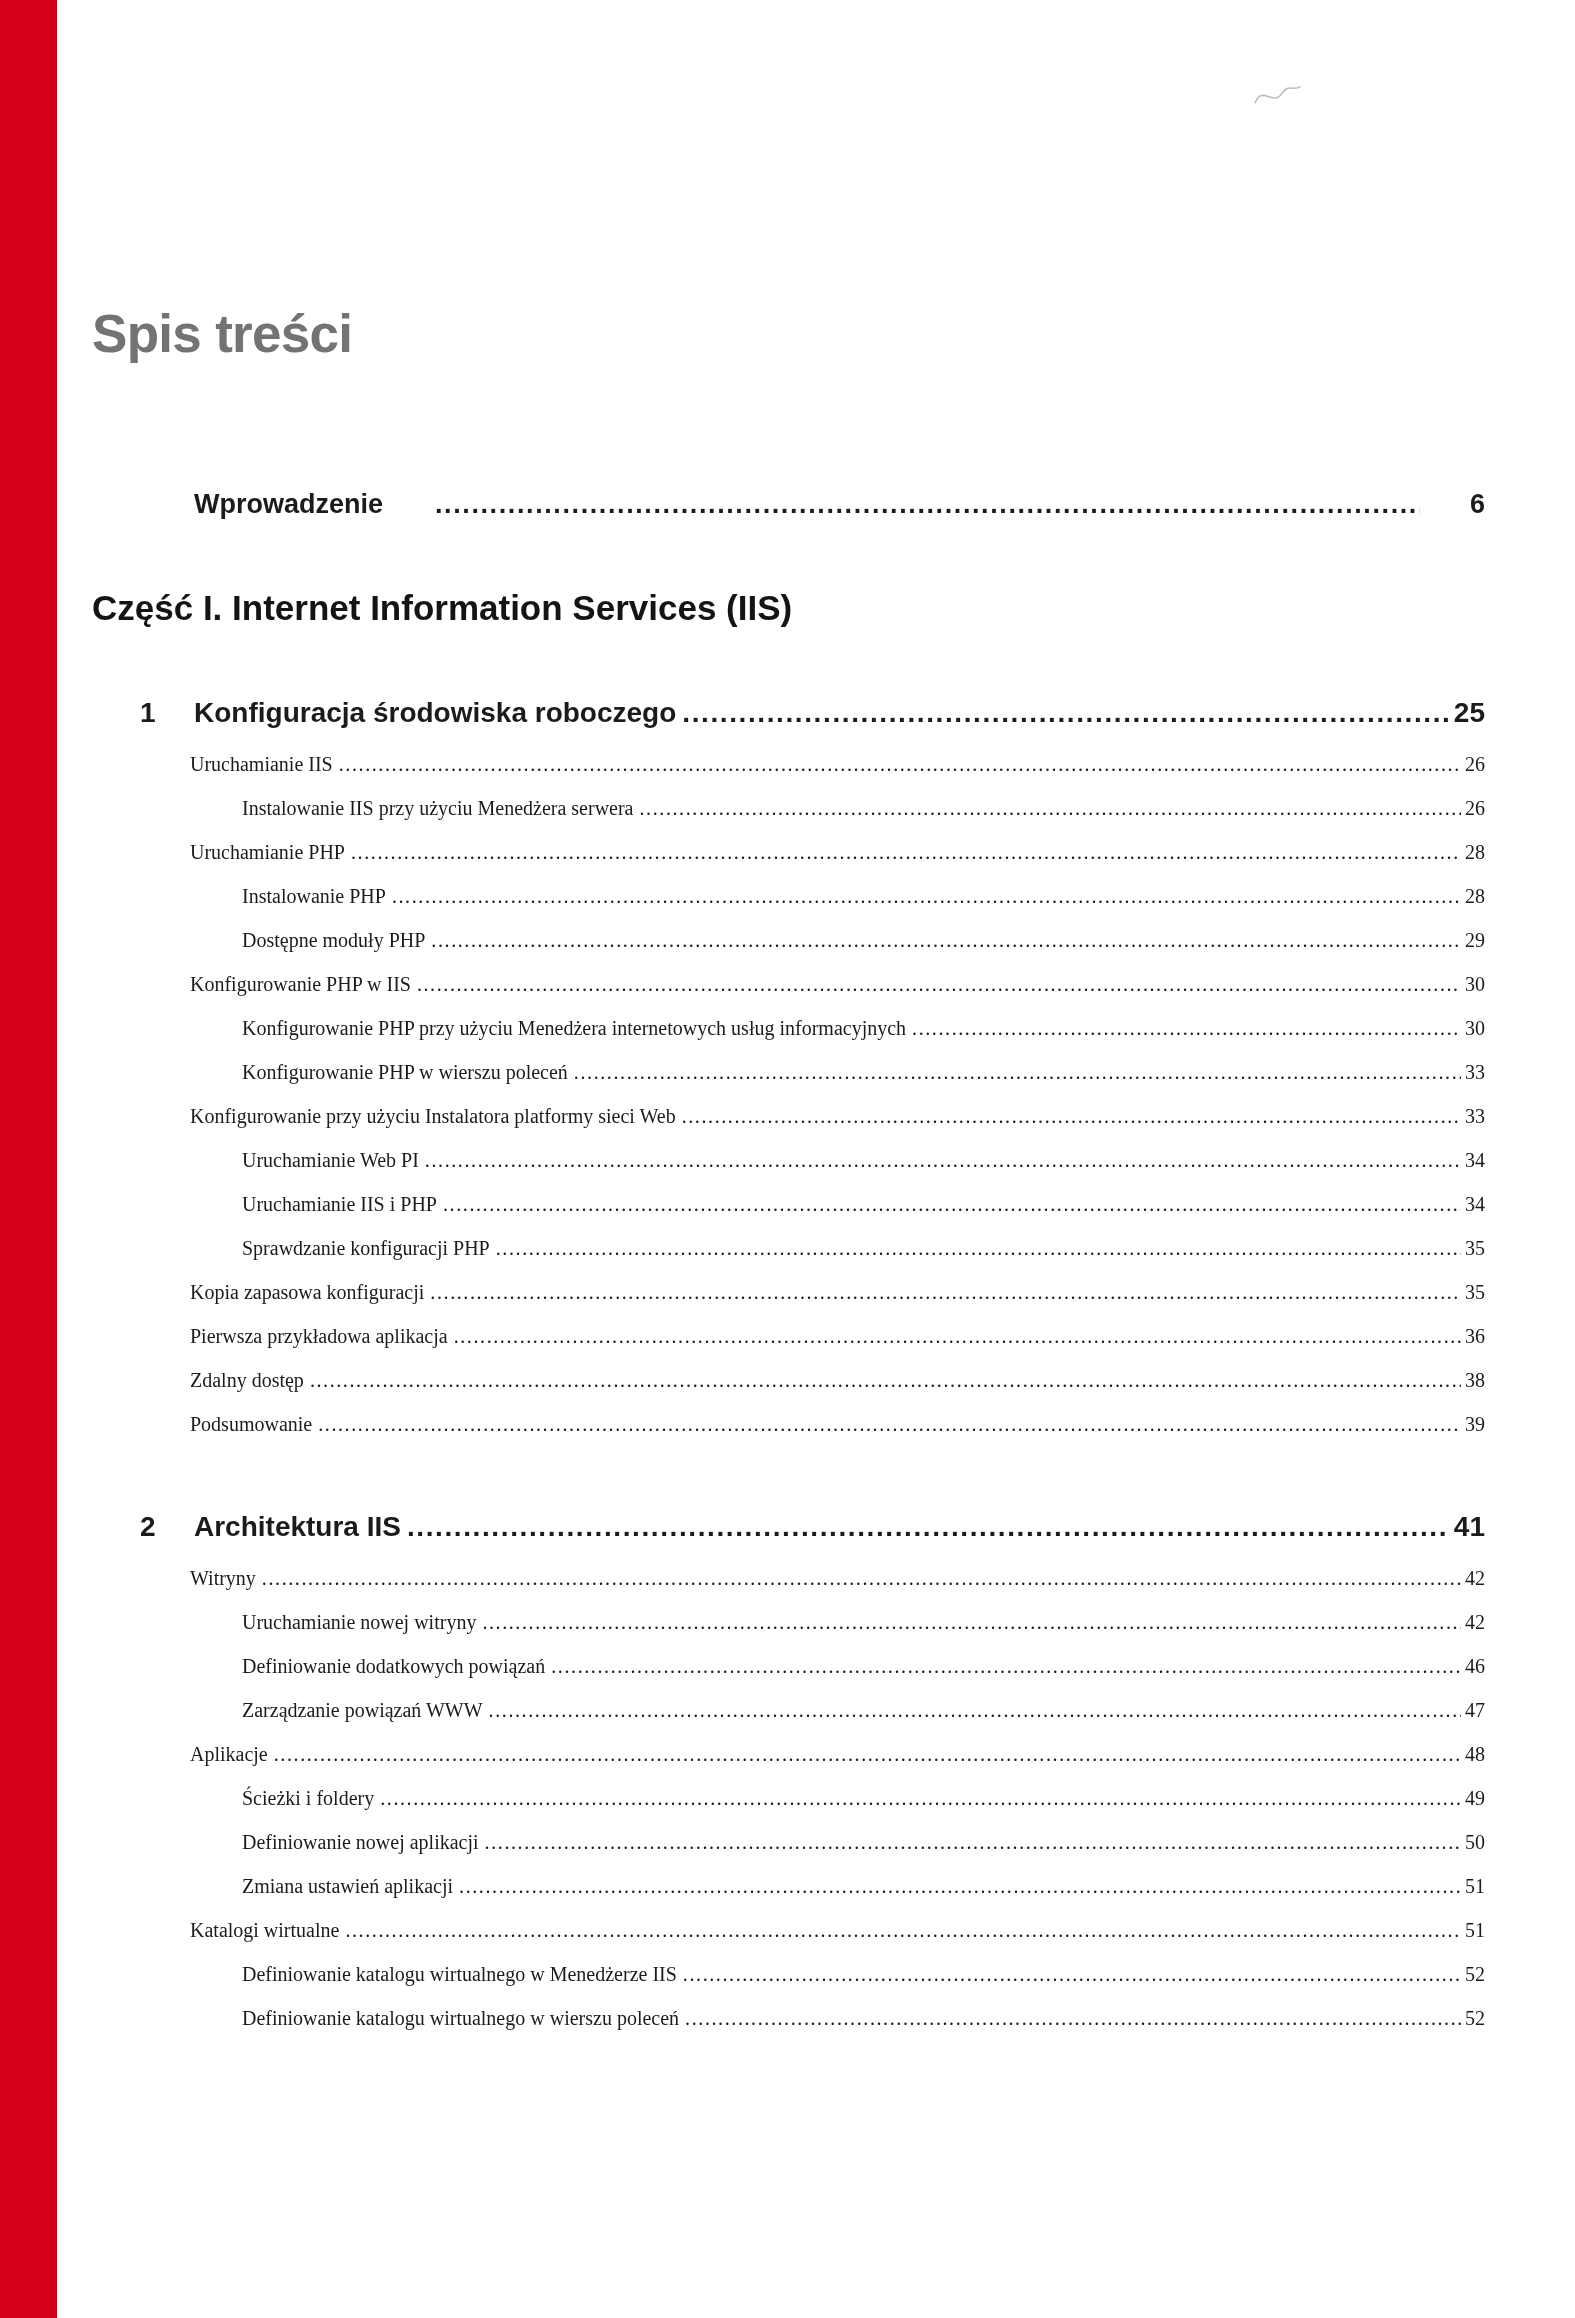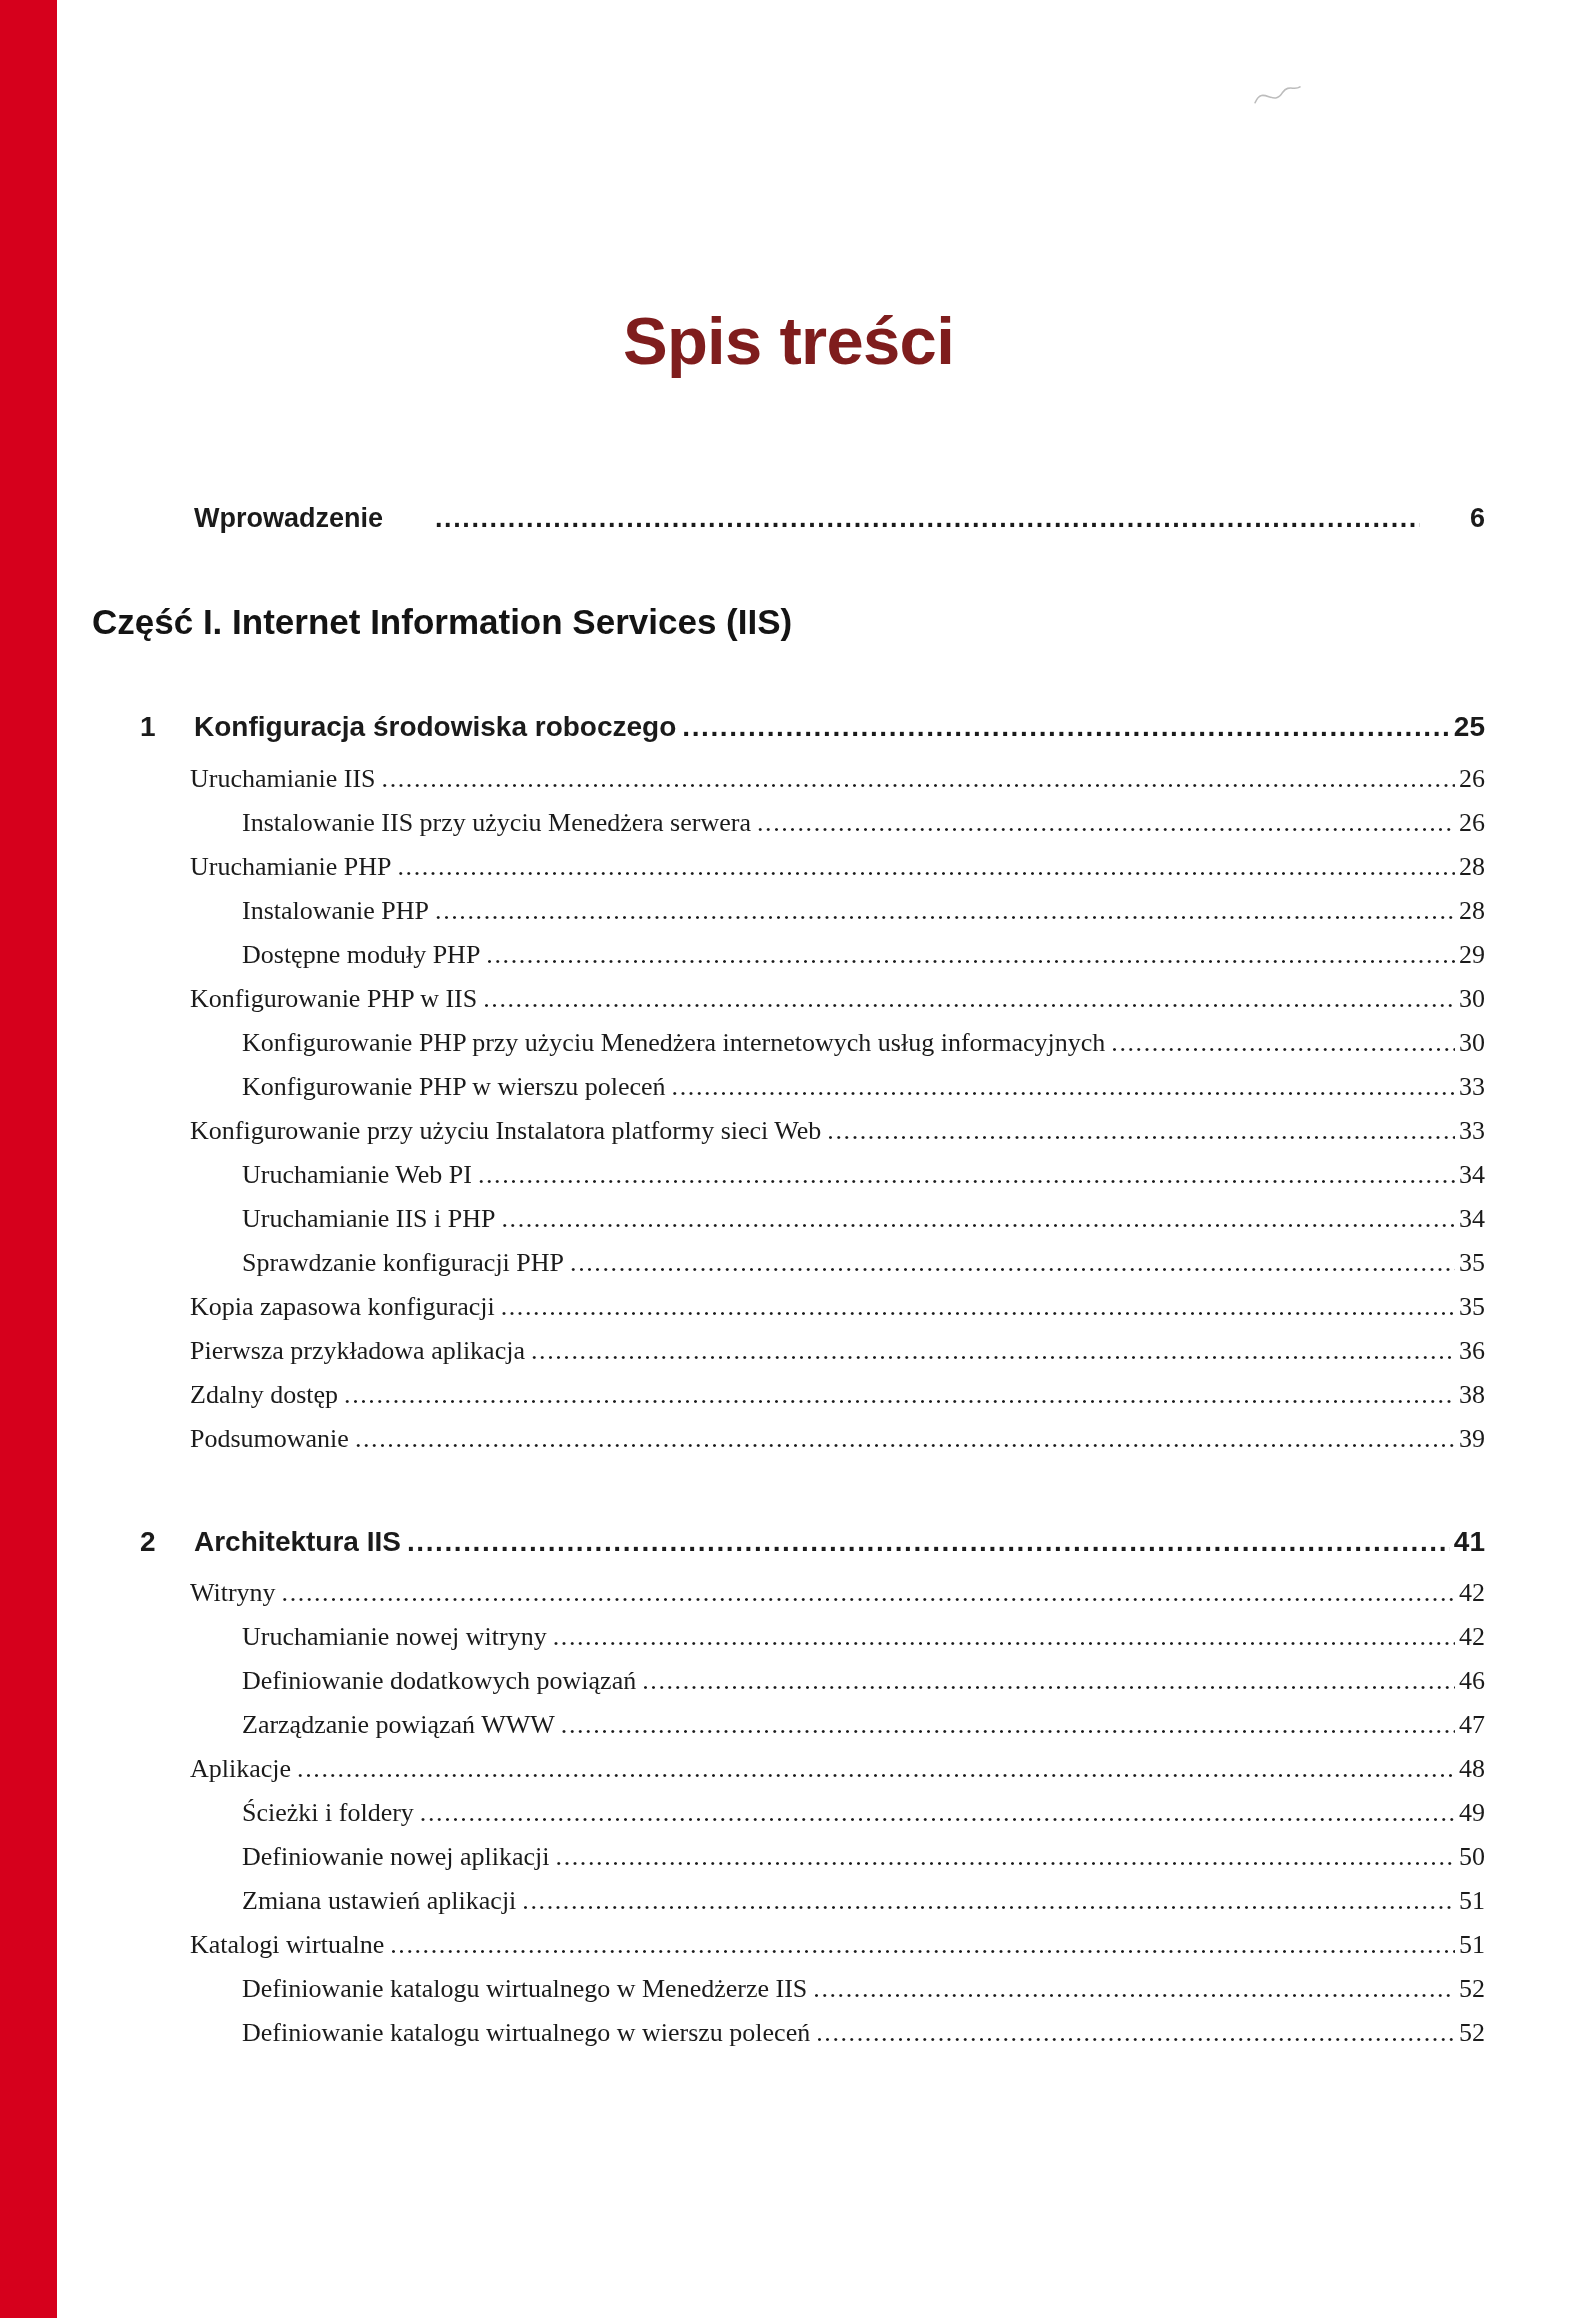--- a/index.html
+++ b/index.html
@@ -18,26 +18,25 @@
   .pencil-mark {
     position:absolute; left:1251px; top:79px;
     width:53px; height:37px; opacity:.75;
   }
   .content {
     position:absolute; left:92px; top:0; width:1393px;
   }
   .page-title {
     font-family:"Liberation Sans", sans-serif;
     font-weight:700;
-    font-size:67px;
+    font-size:53px;
     letter-spacing:-0.7px;
-    color:#7f1d1d;
+    color:#737373;
     margin-top:306px;
     line-height:1.05;
-    text-align:center;
   }
   .toc { margin-top:119px; }
   .row { display:flex; align-items:baseline; }
   .row .label { white-space:nowrap; }
   .leader {
     flex:1 1 auto;
     overflow:hidden;
     white-space:nowrap;
     margin:0 4px 0 6px;
     min-width:16px;
@@ -67,21 +66,21 @@
   .chapter-row {
     font-family:"Liberation Sans", sans-serif;
     font-weight:700;
     font-size:28px;
     padding-left:48px;
     margin-top:60px;
     margin-bottom:9.3px;
     line-height:41px;
   }
   .chapter-row .num { display:inline-block; width:54px; flex:0 0 54px; }
-  .entry { font-size:26px; line-height:44px; }
+  .entry { font-size:20px; line-height:44px; }
   .entry.l1 { padding-left:98px; }
   .entry.l2 { padding-left:150px; }
 </style>
 </head>
 <body style="color: rgb(27, 27, 27);">
 
 <div class="spine" style="background: rgb(214, 0, 28);"></div>
 
 <svg class="pencil-mark" viewBox="0 0 80 56">
   <path d="M6 36 C 18 8, 34 44, 48 20 C 56 8, 66 18, 74 12" fill="none" stroke="#a6a6a6" stroke-width="2.4" stroke-linecap="round"></path>

